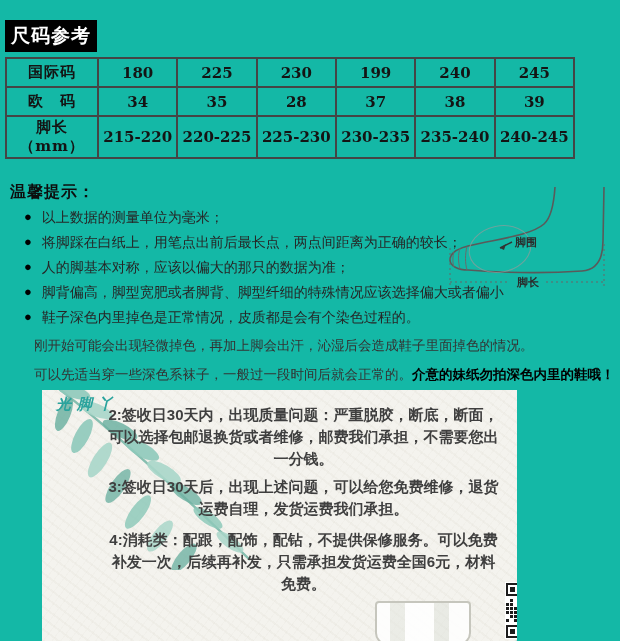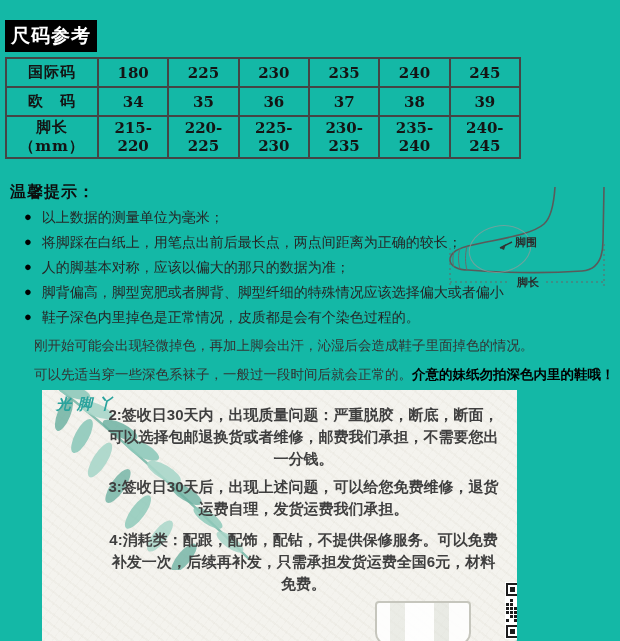--- a/index.html
+++ b/index.html
@@ -5,21 +5,21 @@
   html,body{margin:0;padding:0;background:#fff;}
   .screen{position:relative;width:620px;height:641px;background:#14b8a6;overflow:hidden;
           font-family:"Liberation Sans",sans-serif;}
 
   
   .title-badge{position:absolute;left:5px;top:20px;width:92px;height:32px;background:#000;
                color:#fff;font-size:19px;font-weight:bold;text-align:center;line-height:32px;
                letter-spacing:1px;}
 
   
-  .size-table{position:absolute;left:5px;top:57px;width:516px;border-collapse:collapse;table-layout:fixed;}
+  .size-table{position:absolute;left:5px;top:57px;width:570px;border-collapse:collapse;table-layout:fixed;}
   .size-table td{border:2px solid #454545;height:25px;text-align:center;vertical-align:middle;
                  font-family:"DejaVu Serif",serif;font-size:15px;font-weight:bold;color:#141414;padding:1px 0;}
   .size-table .label-cell{letter-spacing:1px;}
 
   
   .tips{position:absolute;left:10px;top:182px;width:600px;}
   .tips-heading{font-size:16px;font-weight:bold;color:#0d0d0d;margin:0 0 6px 0;letter-spacing:1px;}
   .tips-list{list-style:none;margin:0;padding:0 0 0 14px;}
   .tips-list li{display:flex;align-items:flex-start;gap:10px;font-size:14px;color:#262626;
                 line-height:16px;margin-bottom:9px;white-space:nowrap;}
@@ -69,29 +69,29 @@
         <col>
         <col>
         <col>
       </colgroup>
     <tbody>
       <tr>
         <td class="label-cell">国际码</td>
         <td>180</td>
         <td>225</td>
         <td>230</td>
-        <td>235</td>
+        <td>199</td>
         <td>240</td>
         <td>245</td>
       </tr>
       <tr>
         <td class="label-cell">欧　码</td>
         <td>34</td>
         <td>35</td>
-        <td>36</td>
+        <td>28</td>
         <td>37</td>
         <td>38</td>
         <td>39</td>
       </tr>
       <tr>
         <td class="label-cell">脚长（mm）</td>
         <td>215-220</td>
         <td>220-225</td>
         <td>225-230</td>
         <td>230-235</td>

